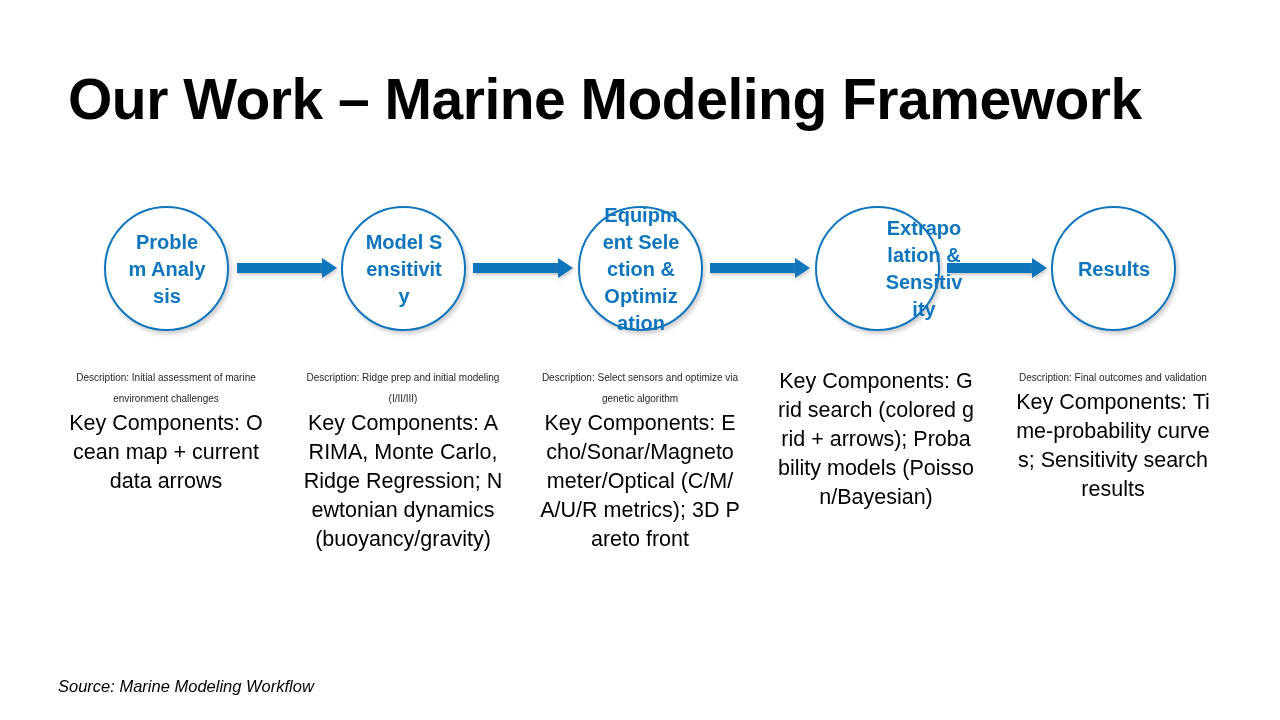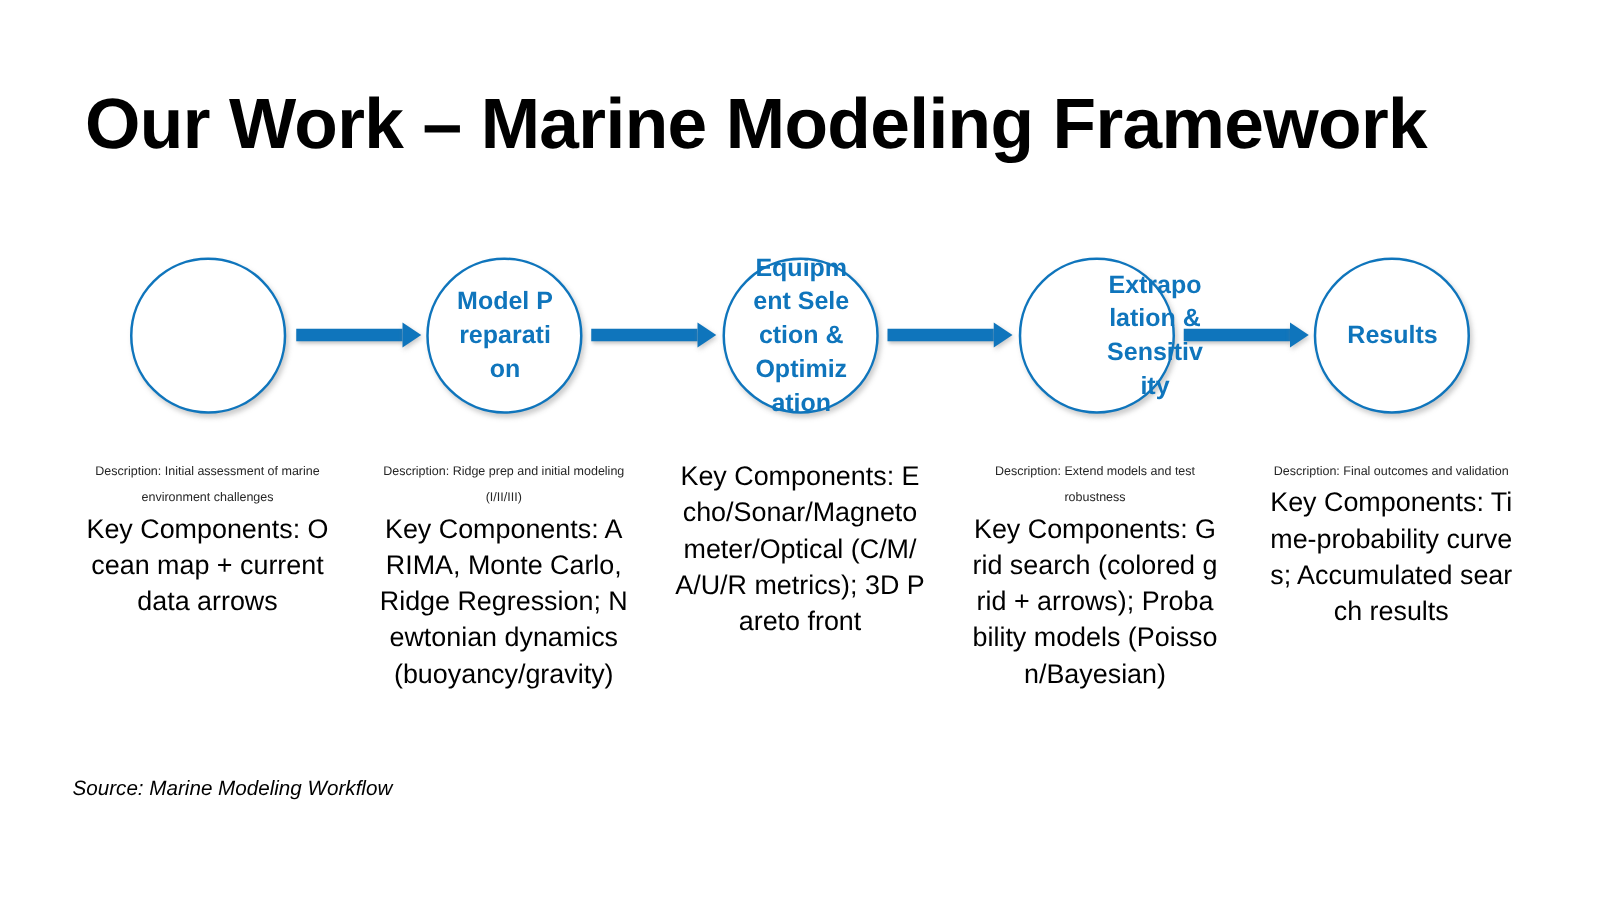--- a/index.html
+++ b/index.html
@@ -110,21 +110,21 @@
     color: #000000;
     word-wrap: break-word;
     overflow-wrap: break-word;
     word-break: break-all;
   }
 
   
   #source-note {
     position: absolute;
     left: 58px;
-    top: 622px;
+    top: 677px;
     font-size: 16.5px;
     font-style: italic;
     color: #000000;
     white-space: nowrap;
   }
 </style>
 </head>
 <body>
 
 <div id="slide">
@@ -149,41 +149,42 @@
       <div class="bar" style="width:85px;"></div>
       <div class="head" style="left:85px;"></div>
     </div>
 
     <div class="node" style="left:104px; top:206px;"></div>
     <div class="node" style="left:341px; top:206px;"></div>
     <div class="node" style="left:578px; top:206px;"></div>
     <div class="node" style="left:815px; top:206px;"></div>
     <div class="node" style="left:1051px; top:206px;"></div>
 
-    <div class="node-label" style="left:404px; top:269px;">Model Preparation</div>
+    <div class="node-label" style="left:167px; top:269px;">Problem Analysis</div>
+    <div class="node-label" style="left:404px; top:269px;">Model Sensitivity</div>
     <div class="node-label" style="left:641px; top:269px;">Equipment Selection &amp; Optimization</div>
     <div class="node-label" style="left:924px; top:269px;">Extrapolation &amp; Sensitivity</div>
     <div class="node-label" style="left:1114px; top:269px;">Results</div>
   </div>
 
   <div class="col" style="left:66px; top:367px;">
     <div class="desc">Description: Initial assessment of marine environment challenges</div>
     <div class="keys">Key Components: Ocean map + current data arrows</div>
   </div>
   <div class="col" style="left:303px; top:367px;">
     <div class="desc">Description: Ridge prep and initial modeling (I/II/III)</div>
     <div class="keys">Key Components: ARIMA, Monte Carlo, Ridge Regression; Newtonian dynamics (buoyancy/gravity)</div>
   </div>
   <div class="col" style="left:540px; top:367px;">
+    <div class="desc">Description: Select sensors and optimize via genetic algorithm</div>
     <div class="keys">Key Components: Echo/Sonar/Magnetometer/Optical (C/M/A/U/R metrics); 3D Pareto front</div>
   </div>
   <div class="col" style="left:776px; top:367px;">
-    <div class="desc">Description: Extend models and test robustness</div>
     <div class="keys">Key Components: Grid search (colored grid + arrows); Probability models (Poisson/Bayesian)</div>
   </div>
   <div class="col" style="left:1013px; top:367px;">
     <div class="desc">Description: Final outcomes and validation</div>
-    <div class="keys">Key Components: Time-probability curves; Accumulated search results</div>
+    <div class="keys">Key Components: Time-probability curves; Sensitivity search results</div>
   </div>
 
   <div id="source-note">Source: Marine Modeling Workflow</div>
 
 </div>
 
 </body></html>

